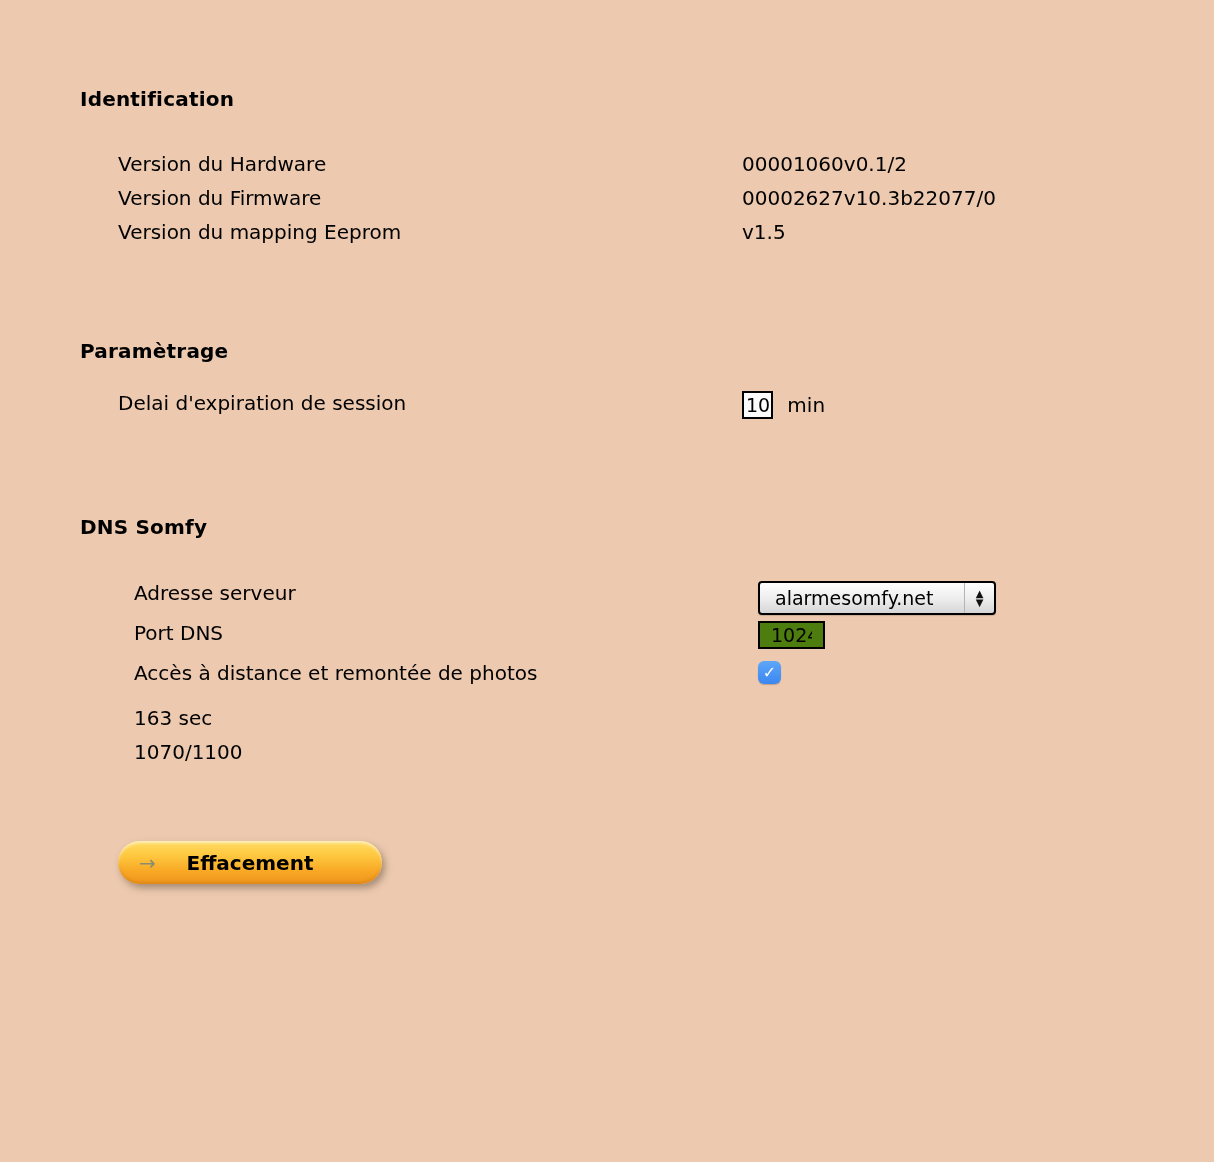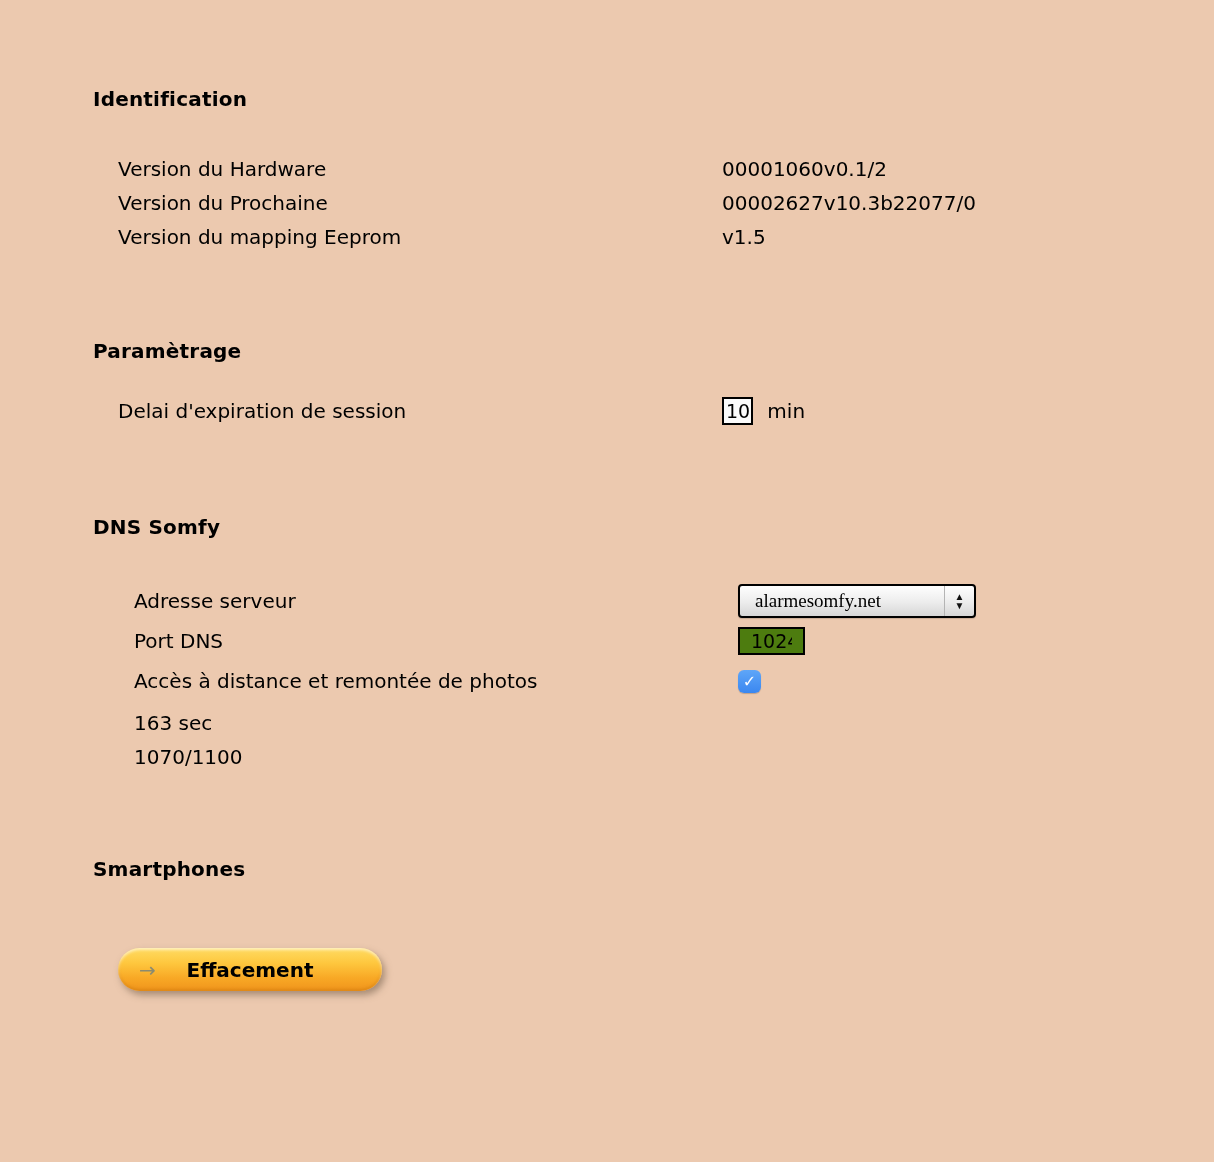--- a/index.html
+++ b/index.html
@@ -8,34 +8,34 @@
     background: #ecc9af;
     font-family: "DejaVu Sans", "Liberation Sans", sans-serif;
     color: #000;
     overflow: hidden;
   }
   .page { position: relative; width: 1214px; height: 1162px; }
 
   .section-title {
     font-size: 20px; font-weight: bold;
     line-height: 24px;
-    margin: 17px; padding-left: 76px;
+    margin: 4px; padding-left: 76px;
     letter-spacing: 0.2px;
   }
   #h-ident { margin-top: 87px; }
   #ident-rows { margin-top: 41px; }
   #h-param { margin-top: 85px; }
   #param-rows { margin-top: 28px; }
   #h-dns { margin-top: 84px; }
   #dns-rows { margin-top: 42px; margin-left: 16px; }
   #h-smart { margin-top: 83px; }
   .button-area { margin-top: 67px; padding-left: 118px; }
 
   .rows { padding-left: 118px; }
-  .row { display: flex; align-items: center; }
+  .row { display: flex; align-items: flex-start; gap: 20px; }
   .row.text-row { height: 34px; }
   .row.control-row { height: 40px; }
   .row .label { width: 604px; flex: none; font-size: 20px; }
   .row .value { font-size: 20px; white-space: nowrap; }
 
   .mt5 { margin-top: 5px; }
 
   input.box {
     box-sizing: border-box;
     height: 28px;
@@ -53,21 +53,20 @@
 
   .mac-select {
     box-sizing: border-box;
     display: inline-flex; align-items: stretch;
     width: 238px; height: 34px;
     border: 2px solid #000;
     border-radius: 4px;
     background: linear-gradient(180deg, #fefefe 0%, #ececec 55%, #d6d6d6 100%);
     cursor: default;
     box-shadow: 0 1px 1px rgba(0,0,0,0.15);
-    font-family: Liberation Serif, serif;
   }
   .mac-select .select-text {
     flex: 1; display: flex; align-items: center;
     padding-left: 15px; font-size: 19px;
   }
   .mac-select .select-arrows {
     width: 29px; flex: none;
     border-left: 1px solid #b4b4b4;
     display: flex; flex-direction: column;
     align-items: center; justify-content: center;
@@ -113,21 +112,21 @@
 <div class="page">
 
   <h2 class="section-title" id="h-ident">Identification</h2>
 
   <div class="rows" id="ident-rows">
     <div class="row text-row">
       <span class="label">Version du Hardware</span>
       <span class="value">00001060v0.1/2</span>
     </div>
     <div class="row text-row">
-      <span class="label">Version du Prochaine</span>
+      <span class="label">Version du Firmware</span>
       <span class="value">00002627v10.3b22077/0</span>
     </div>
     <div class="row text-row">
       <span class="label">Version du mapping Eeprom</span>
       <span class="value">v1.5</span>
     </div>
   </div>
 
   <h2 class="section-title" id="h-param">Paramètrage</h2>
 
@@ -178,21 +177,20 @@
     <div class="row text-row mt5">
       <span class="value">163 sec</span>
     </div>
 
     <div class="row text-row">
       <span class="value">1070/1100</span>
     </div>
 
   </div>
 
-  <h2 class="section-title" id="h-smart">Smartphones</h2>
 
   <div class="button-area">
     <button class="pill-button">
       <span class="btn-arrow">→</span>
       <span class="btn-label">Effacement</span>
     </button>
   </div>
 
 </div>
 

